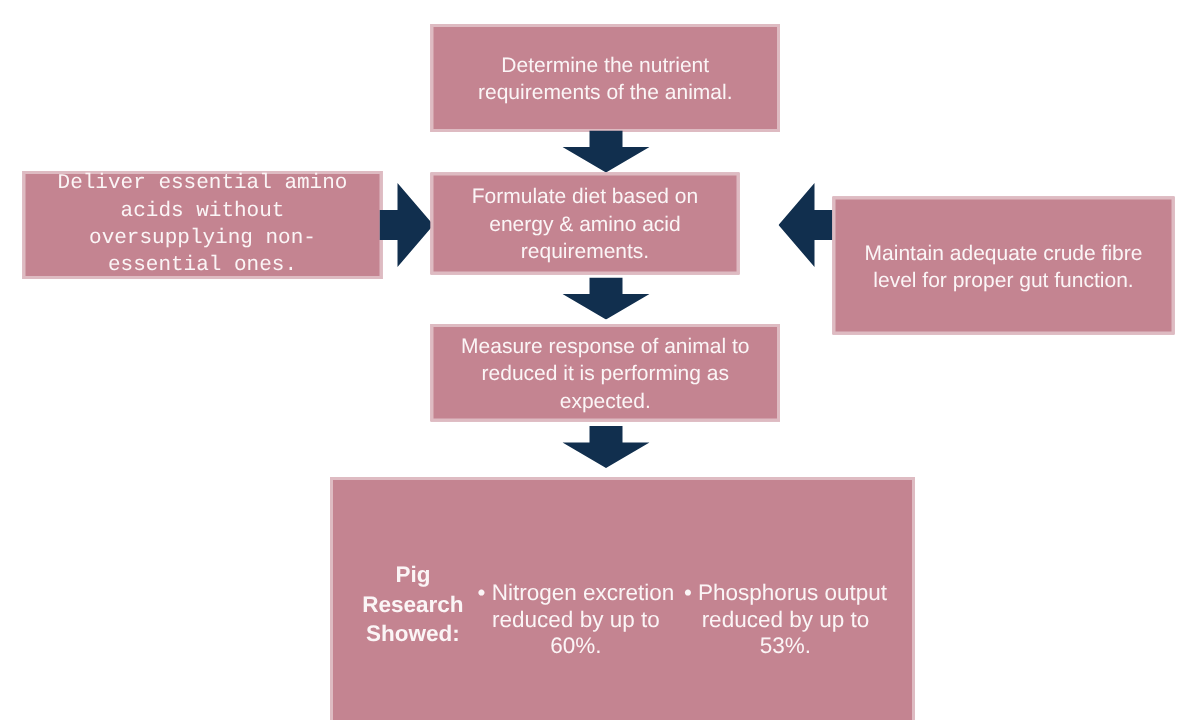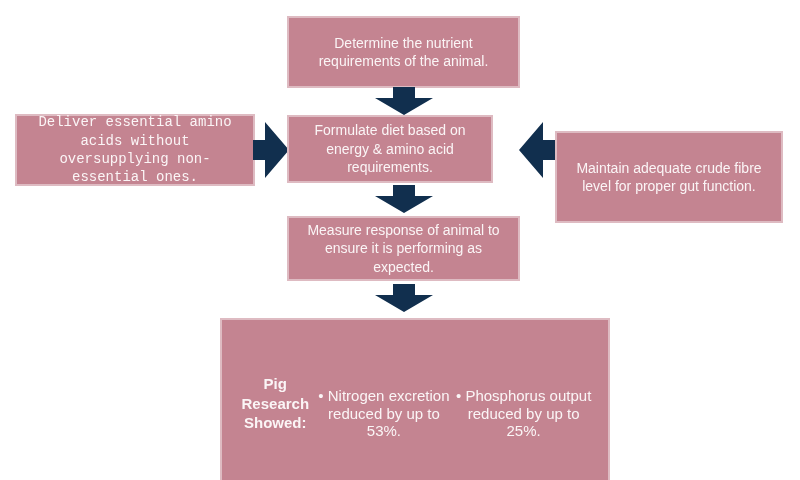--- a/index.html
+++ b/index.html
@@ -89,26 +89,26 @@
 
   <div class="box box-maintain">
     <span>Maintain adequate crude fibre level for proper gut function.</span>
   </div>
 
   <svg class="arrow arrow-down-2" width="58" height="28" viewBox="0 0 58 28" aria-hidden="true">
     <polygon points="18,0 40,0 40,11 58,11 29,28 0,11 18,11"></polygon>
   </svg>
 
   <div class="box box-measure">
-    <span>Measure response of animal to ensure it is performing as expected.</span>
+    <span>Measure response of animal to reduced it is performing as expected.</span>
   </div>
 
   <svg class="arrow arrow-down-3" width="58" height="28" viewBox="0 0 58 28" aria-hidden="true">
     <polygon points="18,0 40,0 40,11 58,11 29,28 0,11 18,11"></polygon>
   </svg>
 
   <div class="box box-results">
     <div class="results-title">Pig Research Showed:</div>
-    <div class="bullet-line">Nitrogen excretion reduced by up to 53%.</div>
-    <div class="bullet-line">Phosphorus output reduced by up to 25%.</div>
+    <div class="bullet-line">Nitrogen excretion reduced by up to 60%.</div>
+    <div class="bullet-line">Phosphorus output reduced by up to 53%.</div>
   </div>
 
 </div>
 
 </body></html>

